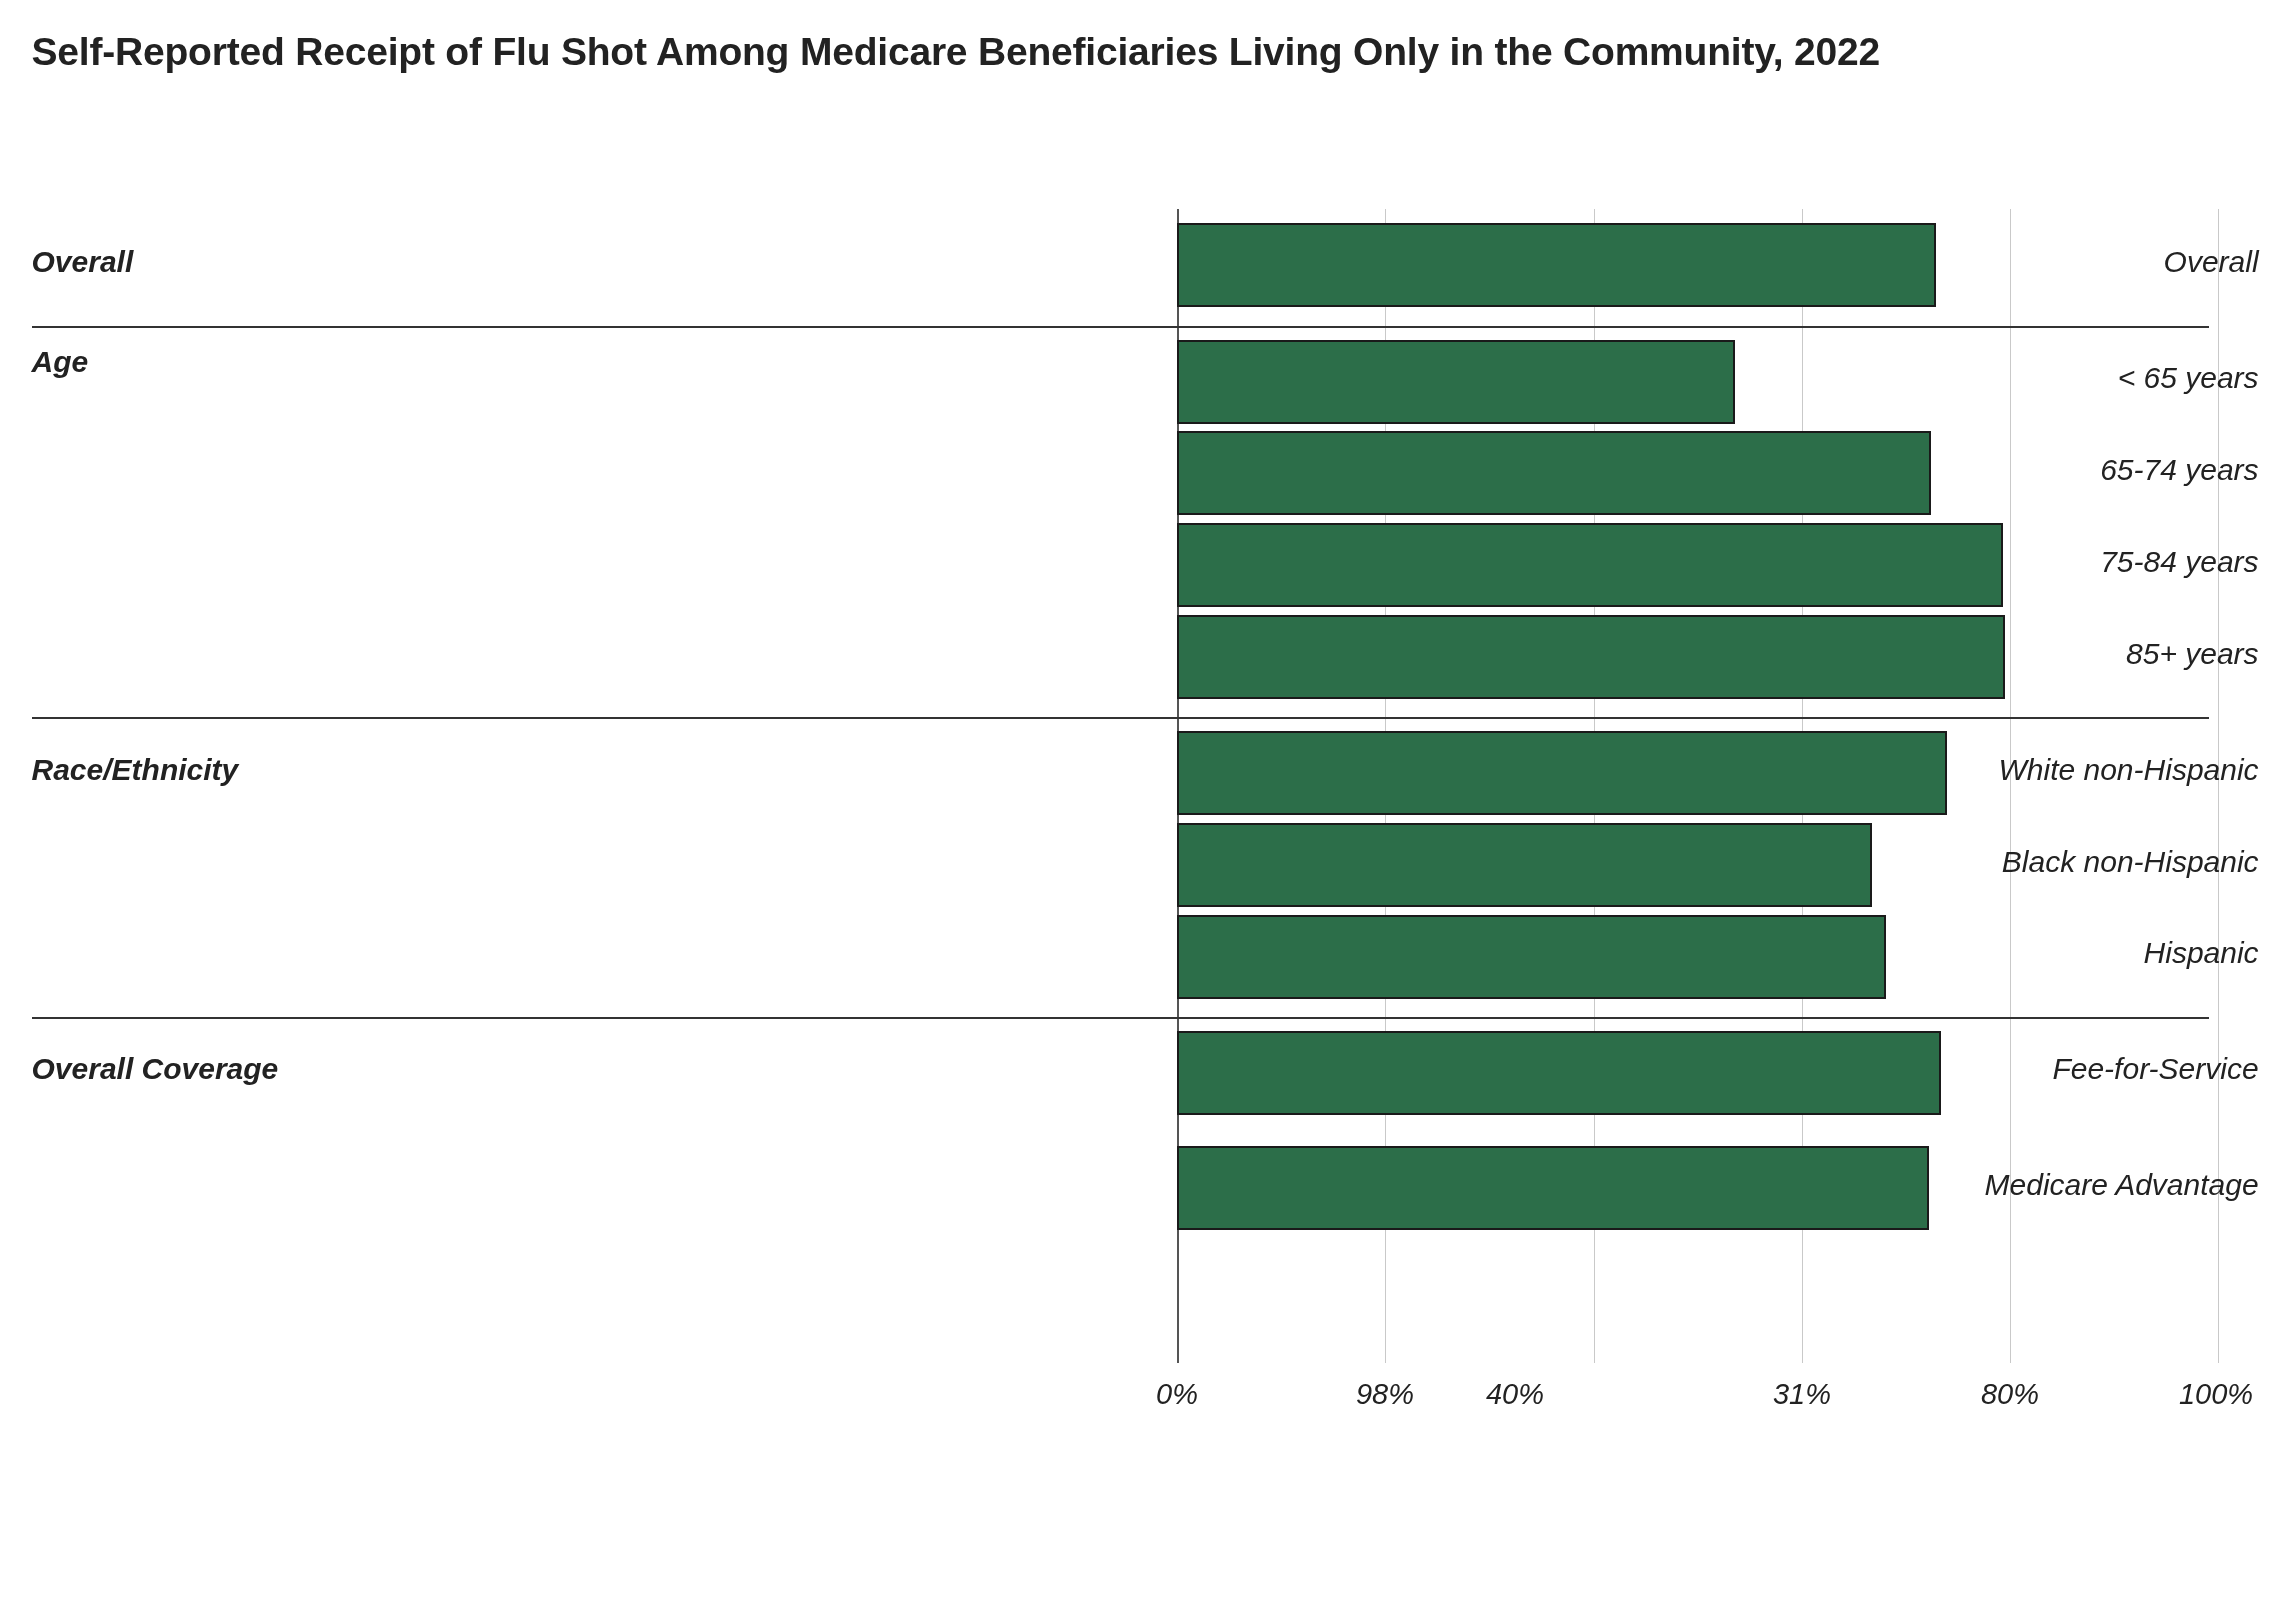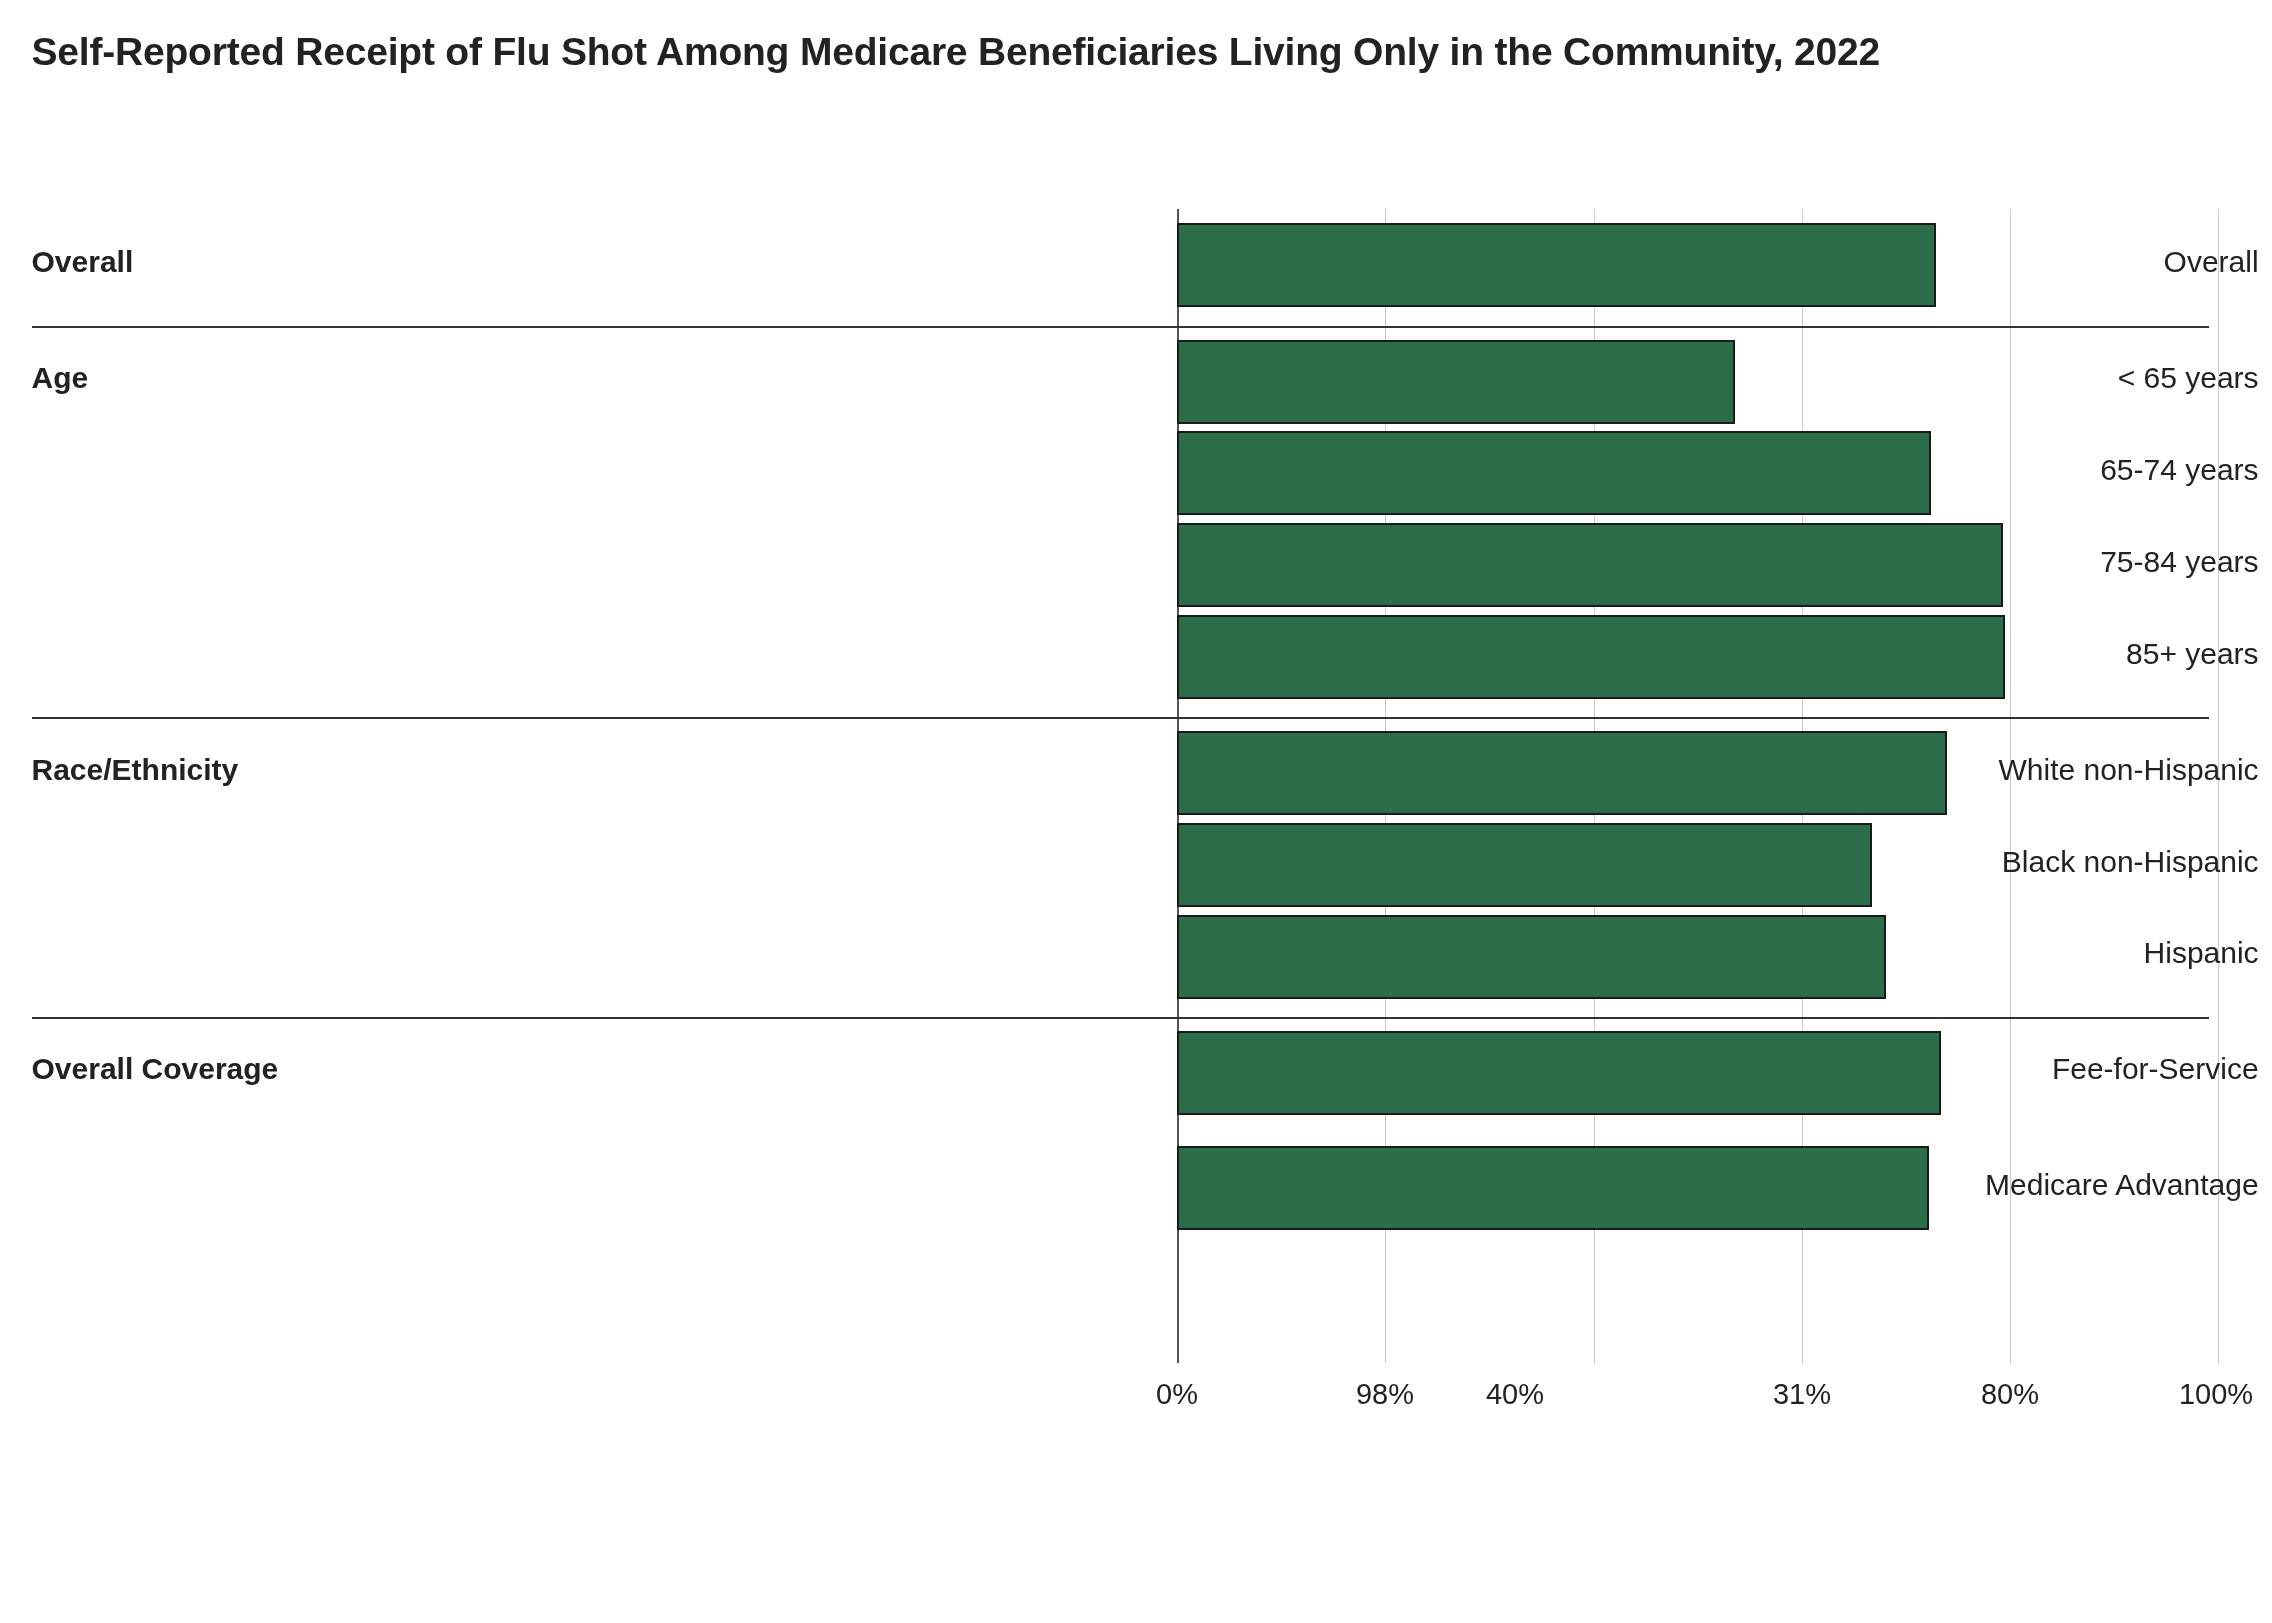--- a/index.html
+++ b/index.html
@@ -32,20 +32,21 @@
     color: #222222;
     letter-spacing: -0.2px;
   }
   
   .chart-area {
     position: absolute;
     left: 0px;
     top: 209px;
     width: 2273px;
     height: 1154px;
+    font-style: italic;
   }
   .axis-line-left {
     position: absolute;
     left: 1177px;
     top: 0px;
     width: 2px;
     height: 1154px;
     background: #555555;
   }
   .gridline {
@@ -118,21 +119,21 @@
     <div class="gridline" style="left:1802px;"></div>
     <div class="gridline" style="left:2010px;"></div>
     <div class="gridline" style="left:2218px;"></div>
     <div class="axis-line-left"></div>
 
     <div class="group-label" style="top:36px;">Overall</div>
     <div class="cat-label" style="top:36px;">Overall</div>
     <div class="bar" style="left:1177px; top:14.4px; width:759px; height:84px;"></div>
     <div class="group-rule" style="top:117px;"></div>
 
-    <div class="group-label" style="top:152px;text-align:right;">Age</div>
+    <div class="group-label" style="top:136px;text-align:right;">Age</div>
 
     <div class="cat-label" style="top:152px;">&lt; 65 years</div>
     <div class="bar" style="left:1177px; top:131px; width:558px; height:84px;"></div>
 
     <div class="cat-label" style="top:244px;">65-74 years</div>
     <div class="bar" style="left:1177px; top:222px; width:754px; height:84px;"></div>
 
     <div class="cat-label" style="top:336px;">75-84 years</div>
     <div class="bar" style="left:1177px; top:314px; width:826px; height:84px;"></div>
 

